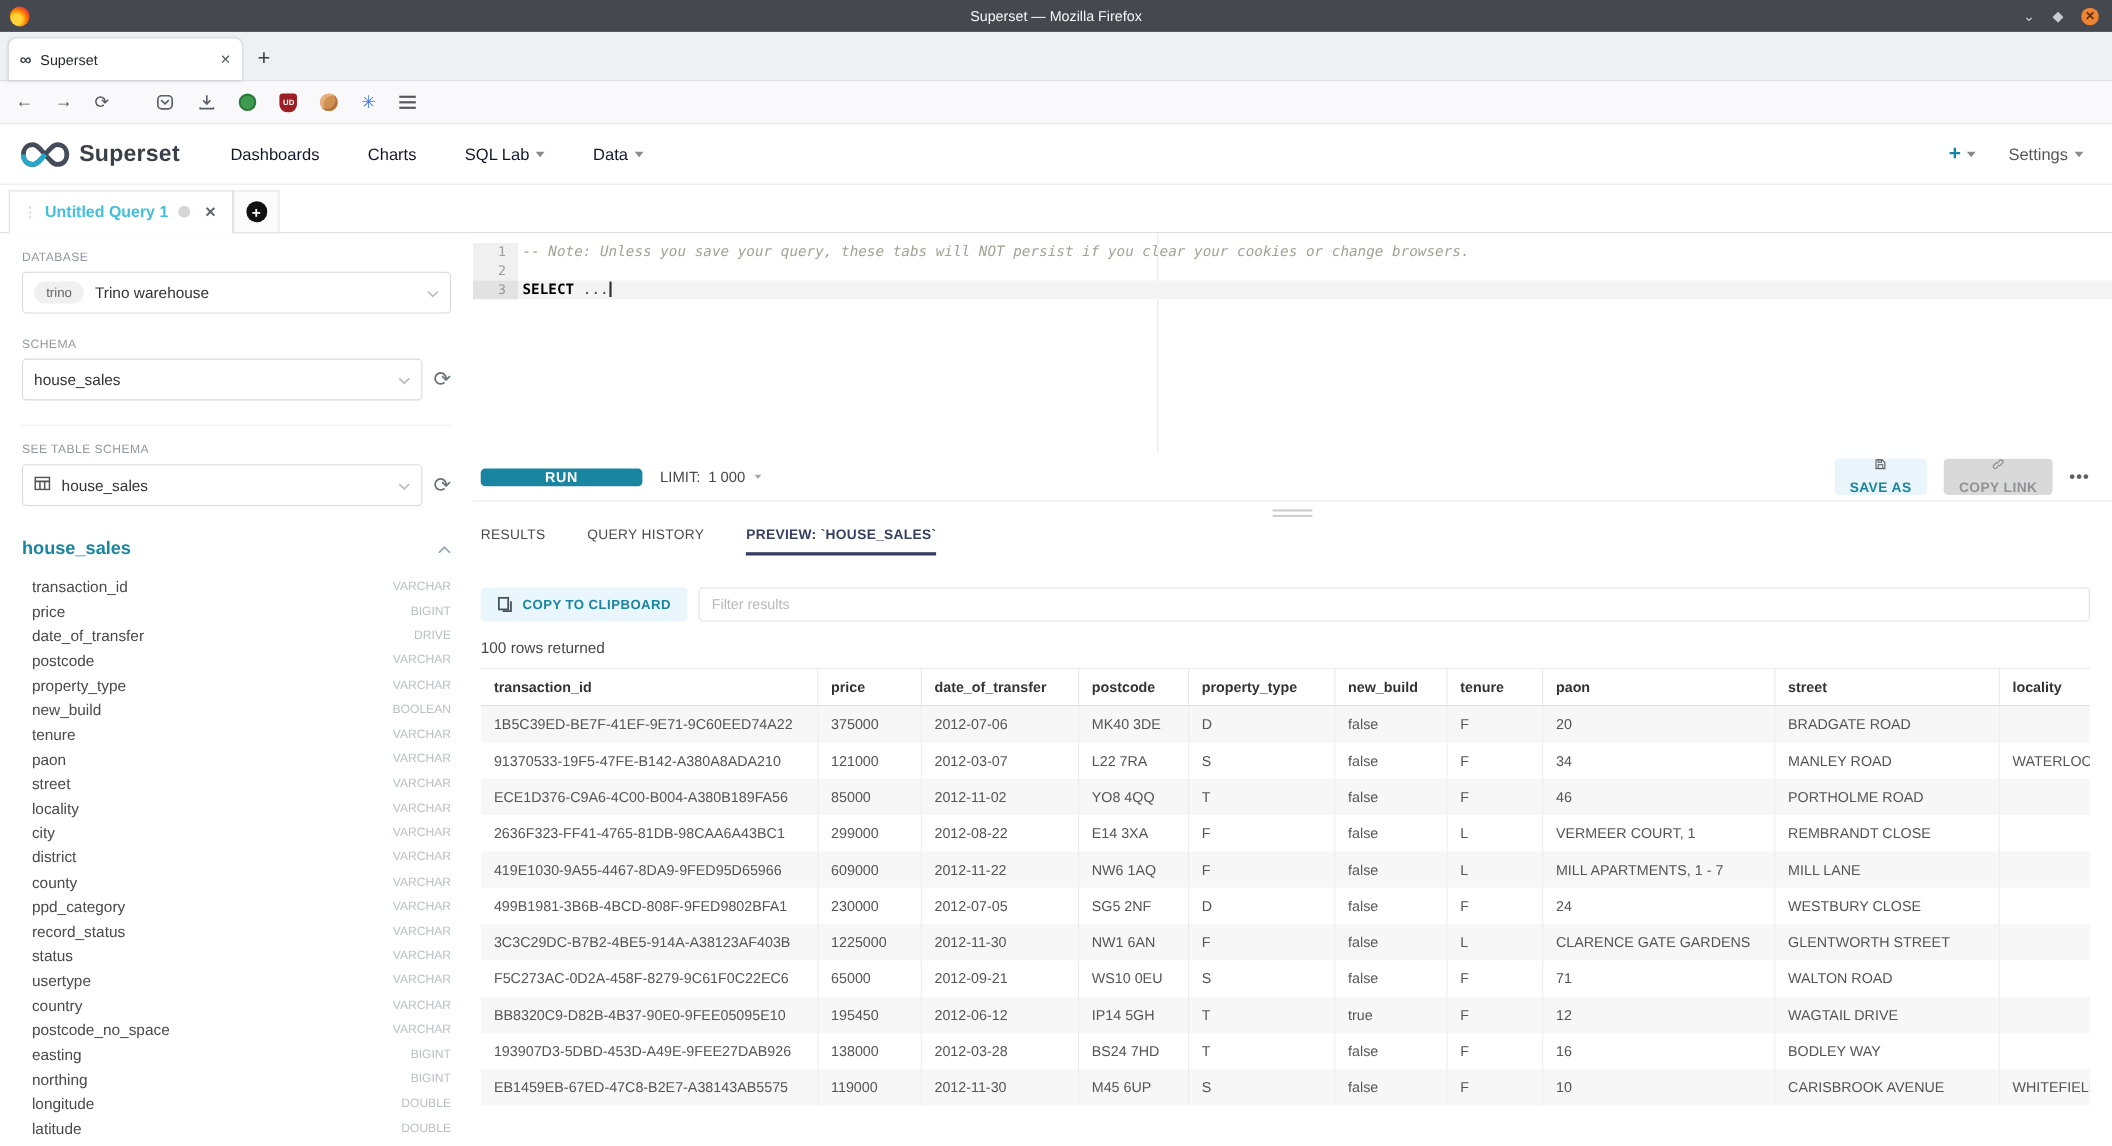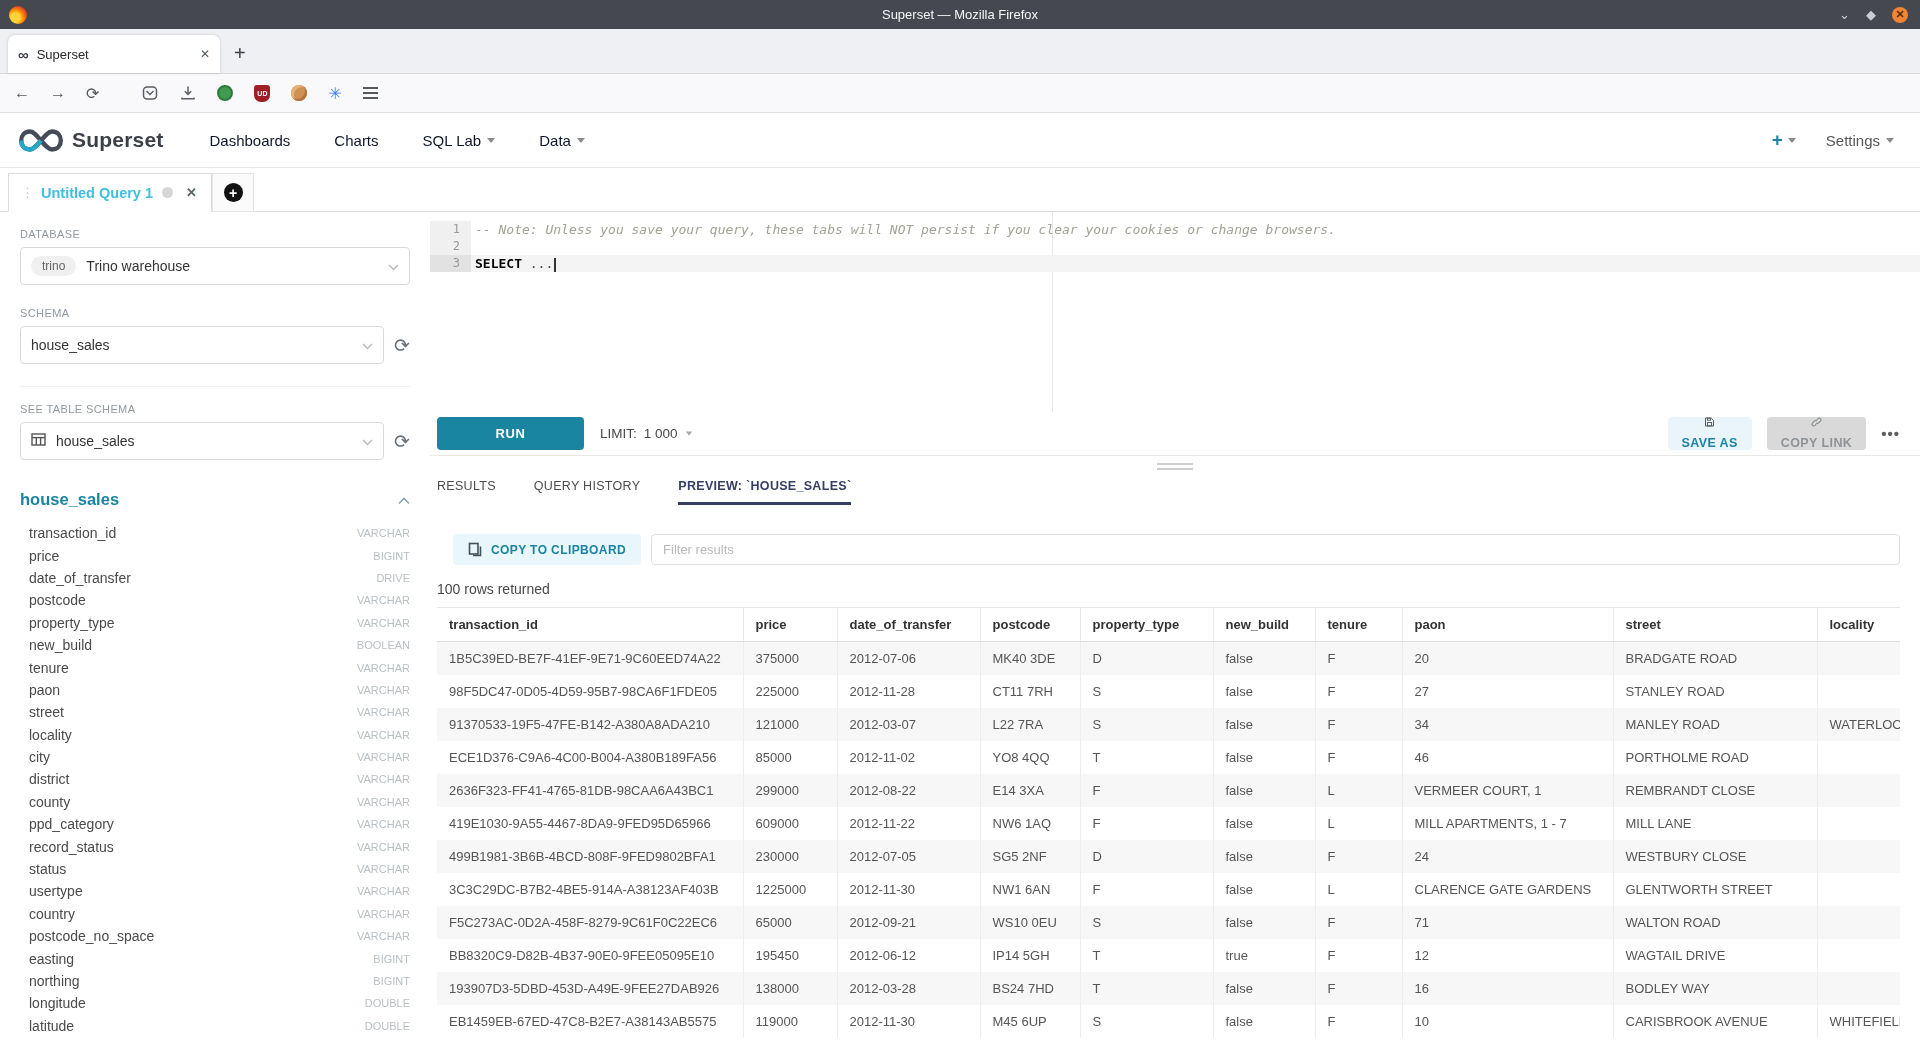--- a/index.html
+++ b/index.html
@@ -88,38 +88,38 @@
   .ed-line { display:flex; height:17px; line-height:17px; position:relative; }
   .ed-gutter { width:41px; flex:0 0 41px; background:#f0f0f0; color:#9a9a9a; text-align:right; padding-right:11px; font-size:12px; }
   .ed-text { padding-left:4px; white-space:pre; color:#444; }
   .ed-line.active { background:#f4f4f4; }
   .ed-line.active .ed-gutter { background:#e2e2e2; }
   .ed-comment { color:#a2a295; font-style:italic; }
   .ed-kw { color:#000; font-weight:bold; }
   .ed-cursor { display:inline-block; width:2px; height:14px; background:#333; vertical-align:middle; margin-left:1px; }
 
   .ed-toolbar { height:43px; display:flex; align-items:center; padding:0 20px 0 7px; }
-  .run-btn { width:147px; height:33px; background:#1985a0; color:#fff; border:none; border-radius:4px; font-size:13px; font-weight:bold; letter-spacing:.6px; font-family:inherit; }
+  .run-btn { width:147px; height:16px; background:#1985a0; color:#fff; border:none; border-radius:4px; font-size:13px; font-weight:bold; letter-spacing:.6px; font-family:inherit; }
   .limit { display:flex; align-items:center; gap:7px; margin-left:16px; font-size:13.5px; color:#484848; }
   .limit .caret { border-top-color:#a9a9a9; transform:scale(.8); }
   .ed-actions { margin-left:auto; display:flex; align-items:center; gap:15px; }
   .chip-btn { height:33px; border:none; border-radius:4px; display:flex; align-items:center; gap:9px; padding:0 14px; font-size:12.5px; font-weight:bold; letter-spacing:.4px; font-family:inherit;flex-direction:column; }
   .saveas { background:#e9f5fa; color:#1985a0; }
   .copylink { background:#d9d9d9; color:#8f9397; }
   .more-dots { color:#5f5f5f; font-size:15px; font-weight:bold; letter-spacing:1px; }
 
   .south-sep { border-top:1px solid #e8e8e8; height:24px; position:relative; }
   .drag-handle { position:absolute; left:50%; top:7px; transform:translateX(-50%); width:36px; }
   .drag-handle i { display:block; height:2px; background:#cfcfcf; margin-bottom:3px; }
 
   .res-tabs { height:35px; display:flex; align-items:flex-start; gap:38px; padding-left:7px; font-size:12.5px; color:#4c4c4c; letter-spacing:.3px; }
   .res-tab { padding-bottom:9px; border-bottom:3px solid transparent; }
   .res-tab.active { color:#373e63; font-weight:bold; border-bottom-color:#373e63; }
 
-  .res-toolbar { display:flex; align-items:center; gap:10px; margin:20px 20px 0 23px; }
+  .res-toolbar { display:flex; align-items:center; gap:10px; margin:20px 20px 0 7px; }
   .clip-btn { height:31px; background:#e9f6fb; border:none; border-radius:4px; color:#1985a0; font-size:12px; font-weight:bold; letter-spacing:.4px; display:flex; align-items:center; gap:9px; padding:0 15px; font-family:inherit; }
   .filter-input { flex:1; height:31px; border:1px solid #e0e0e0; border-radius:4px; padding:0 11px; font-size:13px; color:#333; font-family:inherit; }
   .filter-input::placeholder { color:#b9b9b9; }
 
   .rowcount { margin:16px 0 0 7px; font-size:14px; color:#484848; }
 
   .res-tablewrap { margin:10px 20px 0 7px; overflow:hidden; flex:1; }
   table.results { border-collapse:collapse; table-layout:fixed; width:1470px; font-size:13px; }
   table.results th { height:34px; text-align:left; font-weight:bold; color:#333; padding:0 12px;
                      border-top:1px solid #e8e8e8; border-bottom:1px solid #dedede; border-right:1px solid #e8e8e8; background:#fff;
@@ -524,32 +524,20 @@
                 <td>2012-07-06</td>
                 <td>MK40 3DE</td>
                 <td>D</td>
                 <td>false</td>
                 <td>F</td>
                 <td>20</td>
                 <td>BRADGATE ROAD</td>
                 <td></td>
               </tr>
 
-              <tr>
-                <td>98F5DC47-0D05-4D59-95B7-98CA6F1FDE05</td>
-                <td>225000</td>
-                <td>2012-11-28</td>
-                <td>CT11 7RH</td>
-                <td>S</td>
-                <td>false</td>
-                <td>F</td>
-                <td>27</td>
-                <td>STANLEY ROAD</td>
-                <td></td>
-              </tr>
 
               <tr>
                 <td>91370533-19F5-47FE-B142-A380A8ADA210</td>
                 <td>121000</td>
                 <td>2012-03-07</td>
                 <td>L22 7RA</td>
                 <td>S</td>
                 <td>false</td>
                 <td>F</td>
                 <td>34</td>

